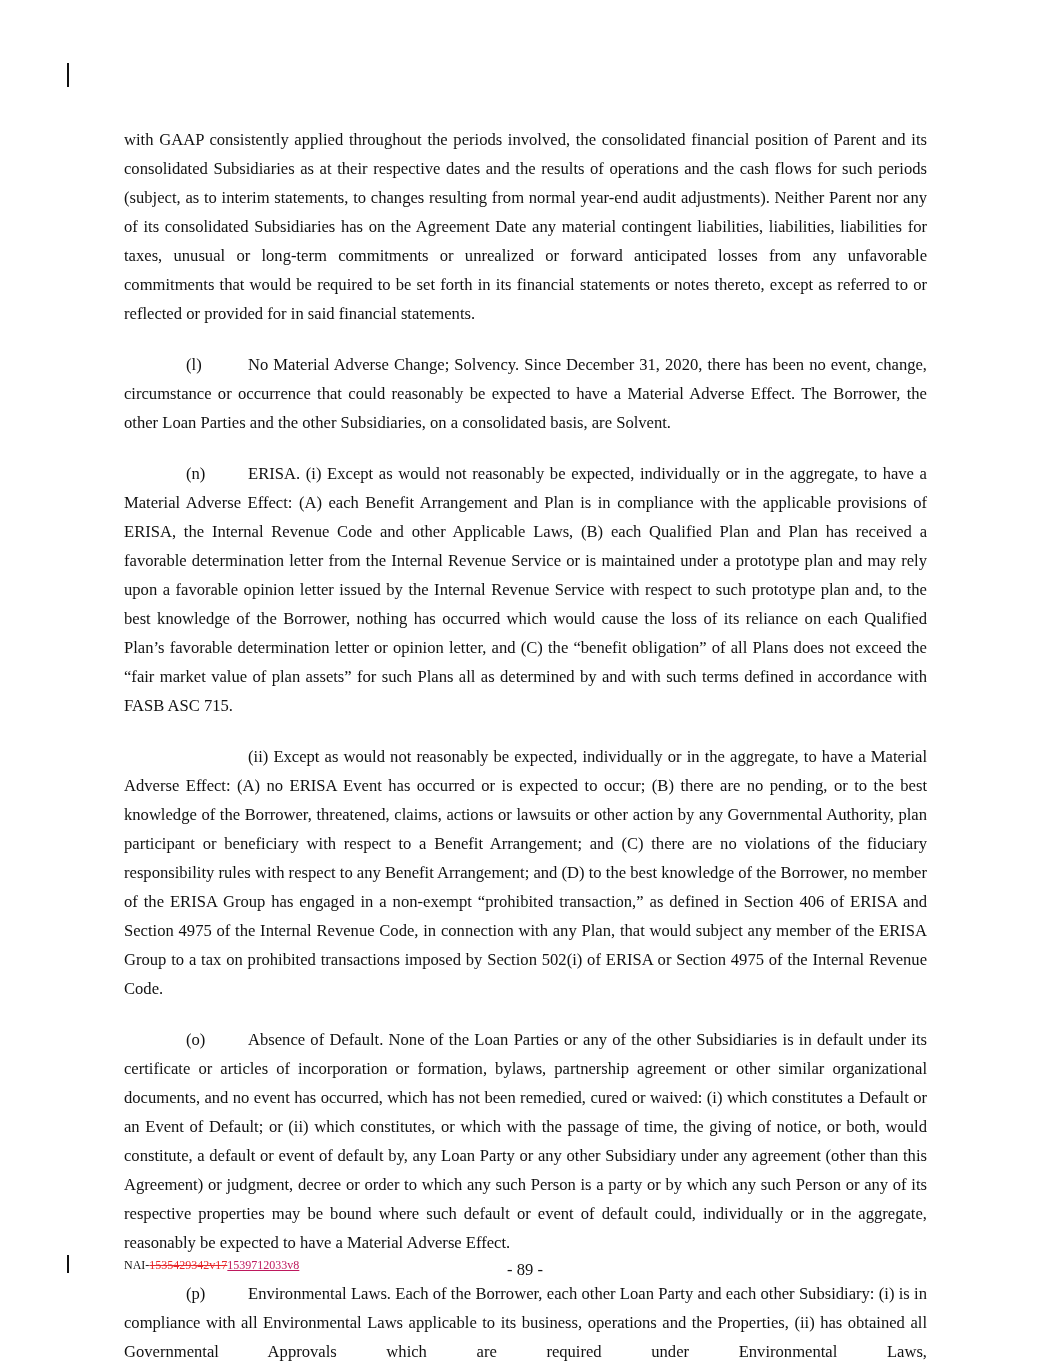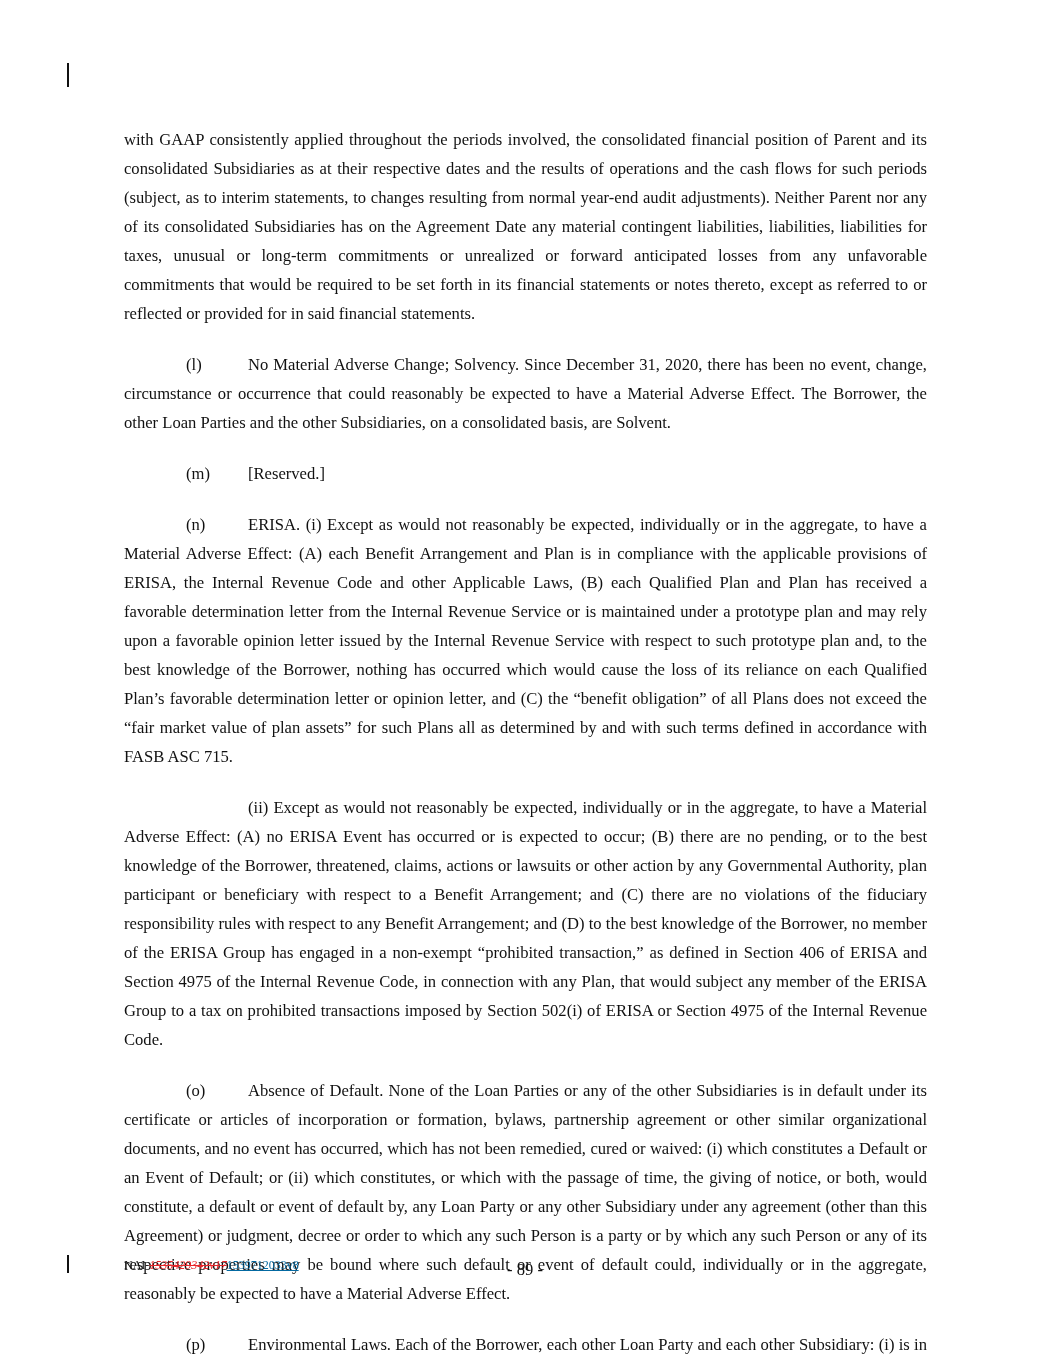--- a/index.html
+++ b/index.html
@@ -19,40 +19,39 @@
     margin: 0 0 22px 0;
     text-align: justify;
     text-align-last: auto;
   }
   .label { display: inline-block; width: 62px; }
   .u { text-underline-offset: 2px; }
   .footer-id {
     position: absolute; left: 124px; top: 1258px;
     font-size: 12px;
   }
-  .footer-id .old { color: #e8262a; text-decoration: line-through; font-style: italic; }
-  .footer-id .new { color: #0369a1; text-decoration: underline; }
+  .footer-id .old { color: #e8262a; text-decoration: line-through; }
+  .footer-id .new { color: #be185d; text-decoration: underline; }
   .page-number {
     position: absolute; left: 507px; top: 1260px;
     font-size: 16.6px;
   }
 </style>
 </head>
 <body>
 
 <div class="change-bar" style="left:67px; top:63px; height:24px;"></div>
 <div class="change-bar" style="left:67px; top:1255px; height:18px;"></div>
 
 <div class="page-body">
 
   <p class="para">with GAAP consistently applied throughout the periods involved, the consolidated financial position of Parent and its consolidated Subsidiaries as at their respective dates and the results of operations and the cash flows for such periods (subject, as to interim statements, to changes resulting from normal year-end audit adjustments).  Neither Parent nor any of its consolidated Subsidiaries has on the Agreement Date any material contingent liabilities, liabilities, liabilities for taxes, unusual or long-term commitments or unrealized or forward anticipated losses from any unfavorable commitments that would be required to be set forth in its financial statements or notes thereto, except as referred to or reflected or provided for in said financial statements.</p>
 
   <p class="para indent-first-block"><span style="display:inline-block;width:62px;"></span><span class="label">(l)</span><span class="u">No Material Adverse Change; Solvency</span><span>.  Since December 31, 2020, there has been no event, change, circumstance or occurrence that could reasonably be expected to have a Material Adverse Effect.  The Borrower, the other Loan Parties and the other Subsidiaries, on a consolidated basis, are Solvent.</span></p>
 
-  <p class="para"><span style="display:inline-block;width:62px;"></span><span class="label">(m)</span><span class="u">[Reserved</span><span>.]</span></p>
 
   <p class="para"><span style="display:inline-block;width:62px;"></span><span class="label">(n)</span><span class="u">ERISA</span><span>.  (i) Except as would not reasonably be expected, individually or in the aggregate, to have a Material Adverse Effect: (A) each Benefit Arrangement and Plan is in compliance with the applicable provisions of ERISA, the Internal Revenue Code and other Applicable Laws, (B) each Qualified Plan and Plan has received a favorable determination letter from the Internal Revenue Service or is maintained under a prototype plan and may rely upon a favorable opinion letter issued by the Internal Revenue Service with respect to such prototype plan and, to the best knowledge of the Borrower, nothing has occurred which would cause the loss of its reliance on each Qualified Plan’s favorable determination letter or opinion letter, and (C) the “benefit obligation” of all Plans does not exceed the “fair market value of plan assets” for such Plans all as determined by and with such terms defined in accordance with FASB ASC 715.</span></p>
 
   <p class="para"><span style="display:inline-block;width:124px;"></span><span>(ii) Except as would not reasonably be expected, individually or in the aggregate, to have a Material Adverse Effect: (A) no ERISA Event has occurred or is expected to occur; (B) there are no pending, or to the best knowledge of the Borrower, threatened, claims, actions or lawsuits or other action by any Governmental Authority, plan participant or beneficiary with respect to a Benefit Arrangement; and (C) there are no violations of the fiduciary responsibility rules with respect to any Benefit Arrangement; and (D)  to the best knowledge of the Borrower, no member of the ERISA Group has engaged in a non-exempt “prohibited transaction,” as defined in Section 406 of ERISA and Section 4975 of the Internal Revenue Code, in connection with any Plan, that would subject any member of the ERISA Group to a tax on prohibited transactions imposed by Section 502(i) of ERISA or Section 4975 of the Internal Revenue Code.</span></p>
 
   <p class="para"><span style="display:inline-block;width:62px;"></span><span class="label">(o)</span><span class="u">Absence of Default</span><span>.  None of the Loan Parties or any of the other Subsidiaries is in default under its certificate or articles of incorporation or formation, bylaws, partnership agreement or other similar organizational documents, and no event has occurred, which has not been remedied, cured or waived:  (i) which constitutes a Default or an Event of Default; or (ii) which constitutes, or which with the passage of time, the giving of notice, or both, would constitute, a default or event of default by, any Loan Party or any other Subsidiary under any agreement (other than this Agreement) or judgment, decree or order to which any such Person is a party or by which any such Person or any of its respective properties may be bound where such default or event of default could, individually or in the aggregate, reasonably be expected to have a Material Adverse Effect.</span></p>
 
   <p class="para" style="text-align-last: justify;"><span style="display:inline-block;width:62px;"></span><span class="label">(p)</span><span class="u">Environmental Laws</span><span>.  Each of the Borrower, each other Loan Party and each other Subsidiary: (i) is in compliance with all Environmental Laws applicable to its business, operations and the Properties, (ii) has obtained all Governmental Approvals which are required under Environmental Laws,</span></p>
 
 </div>

